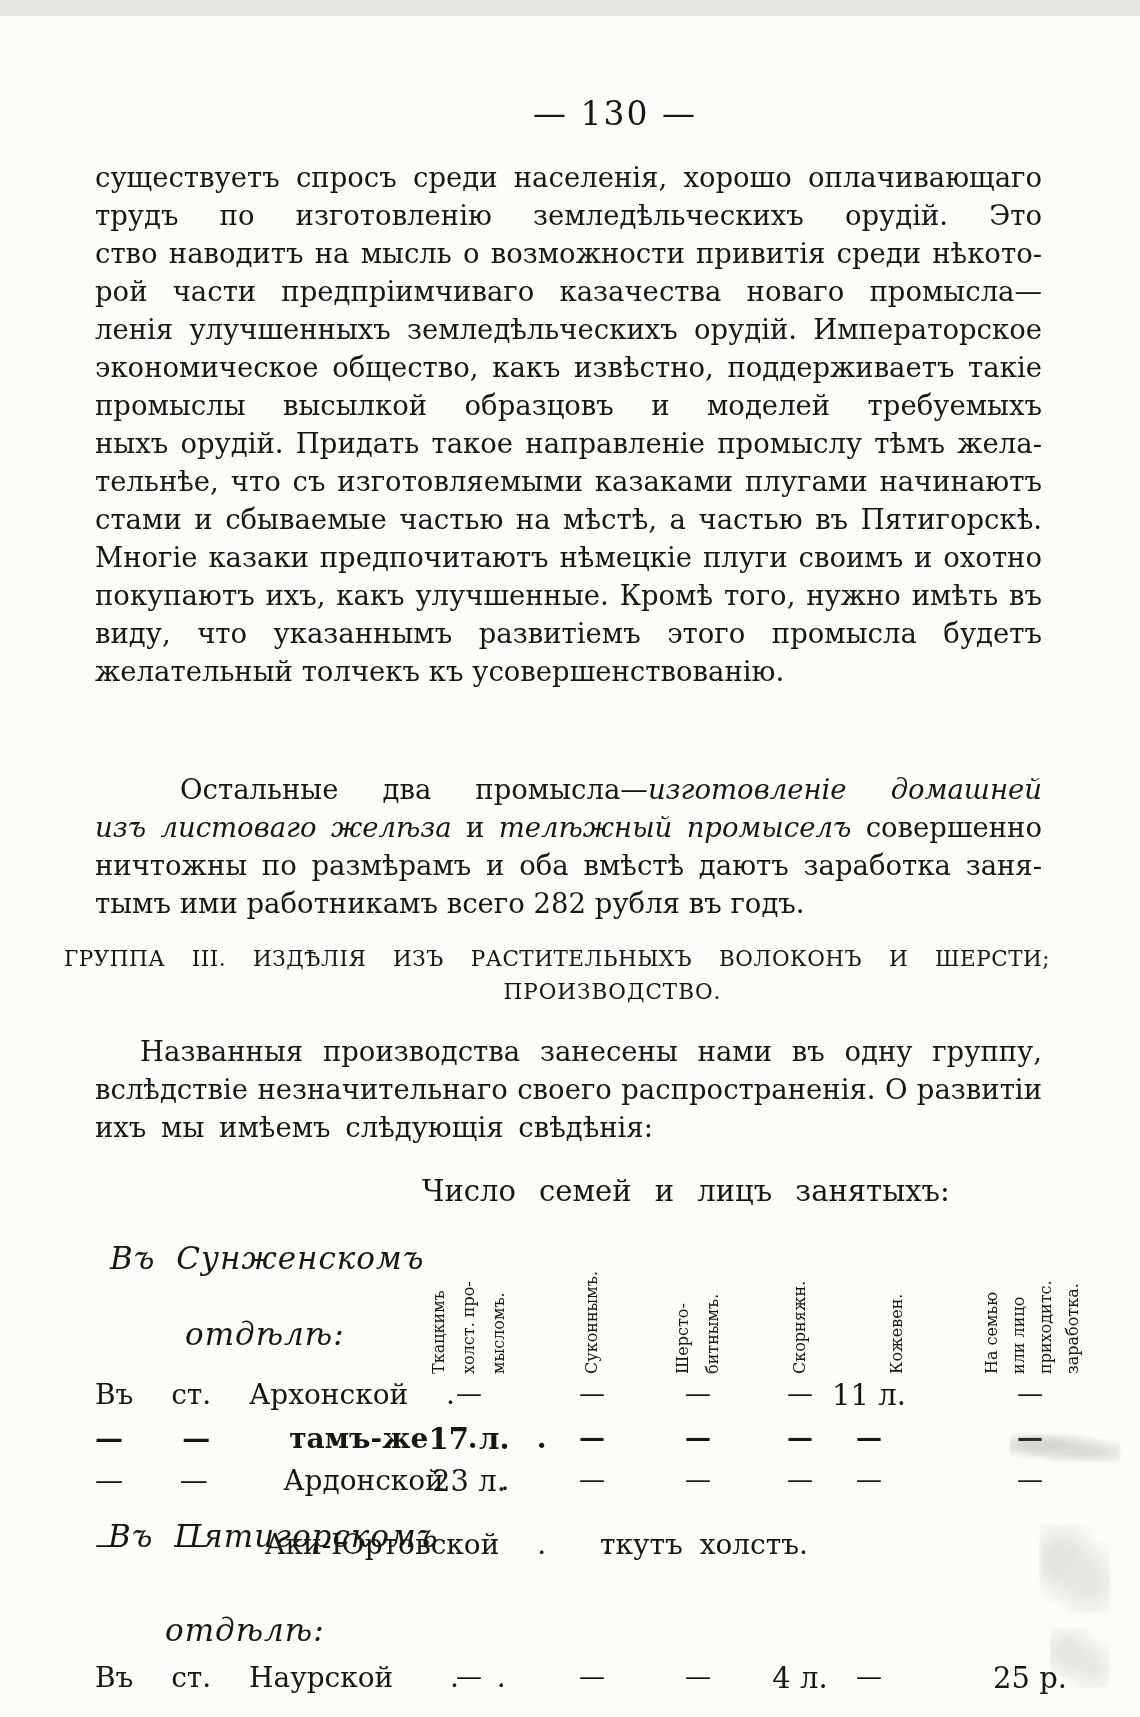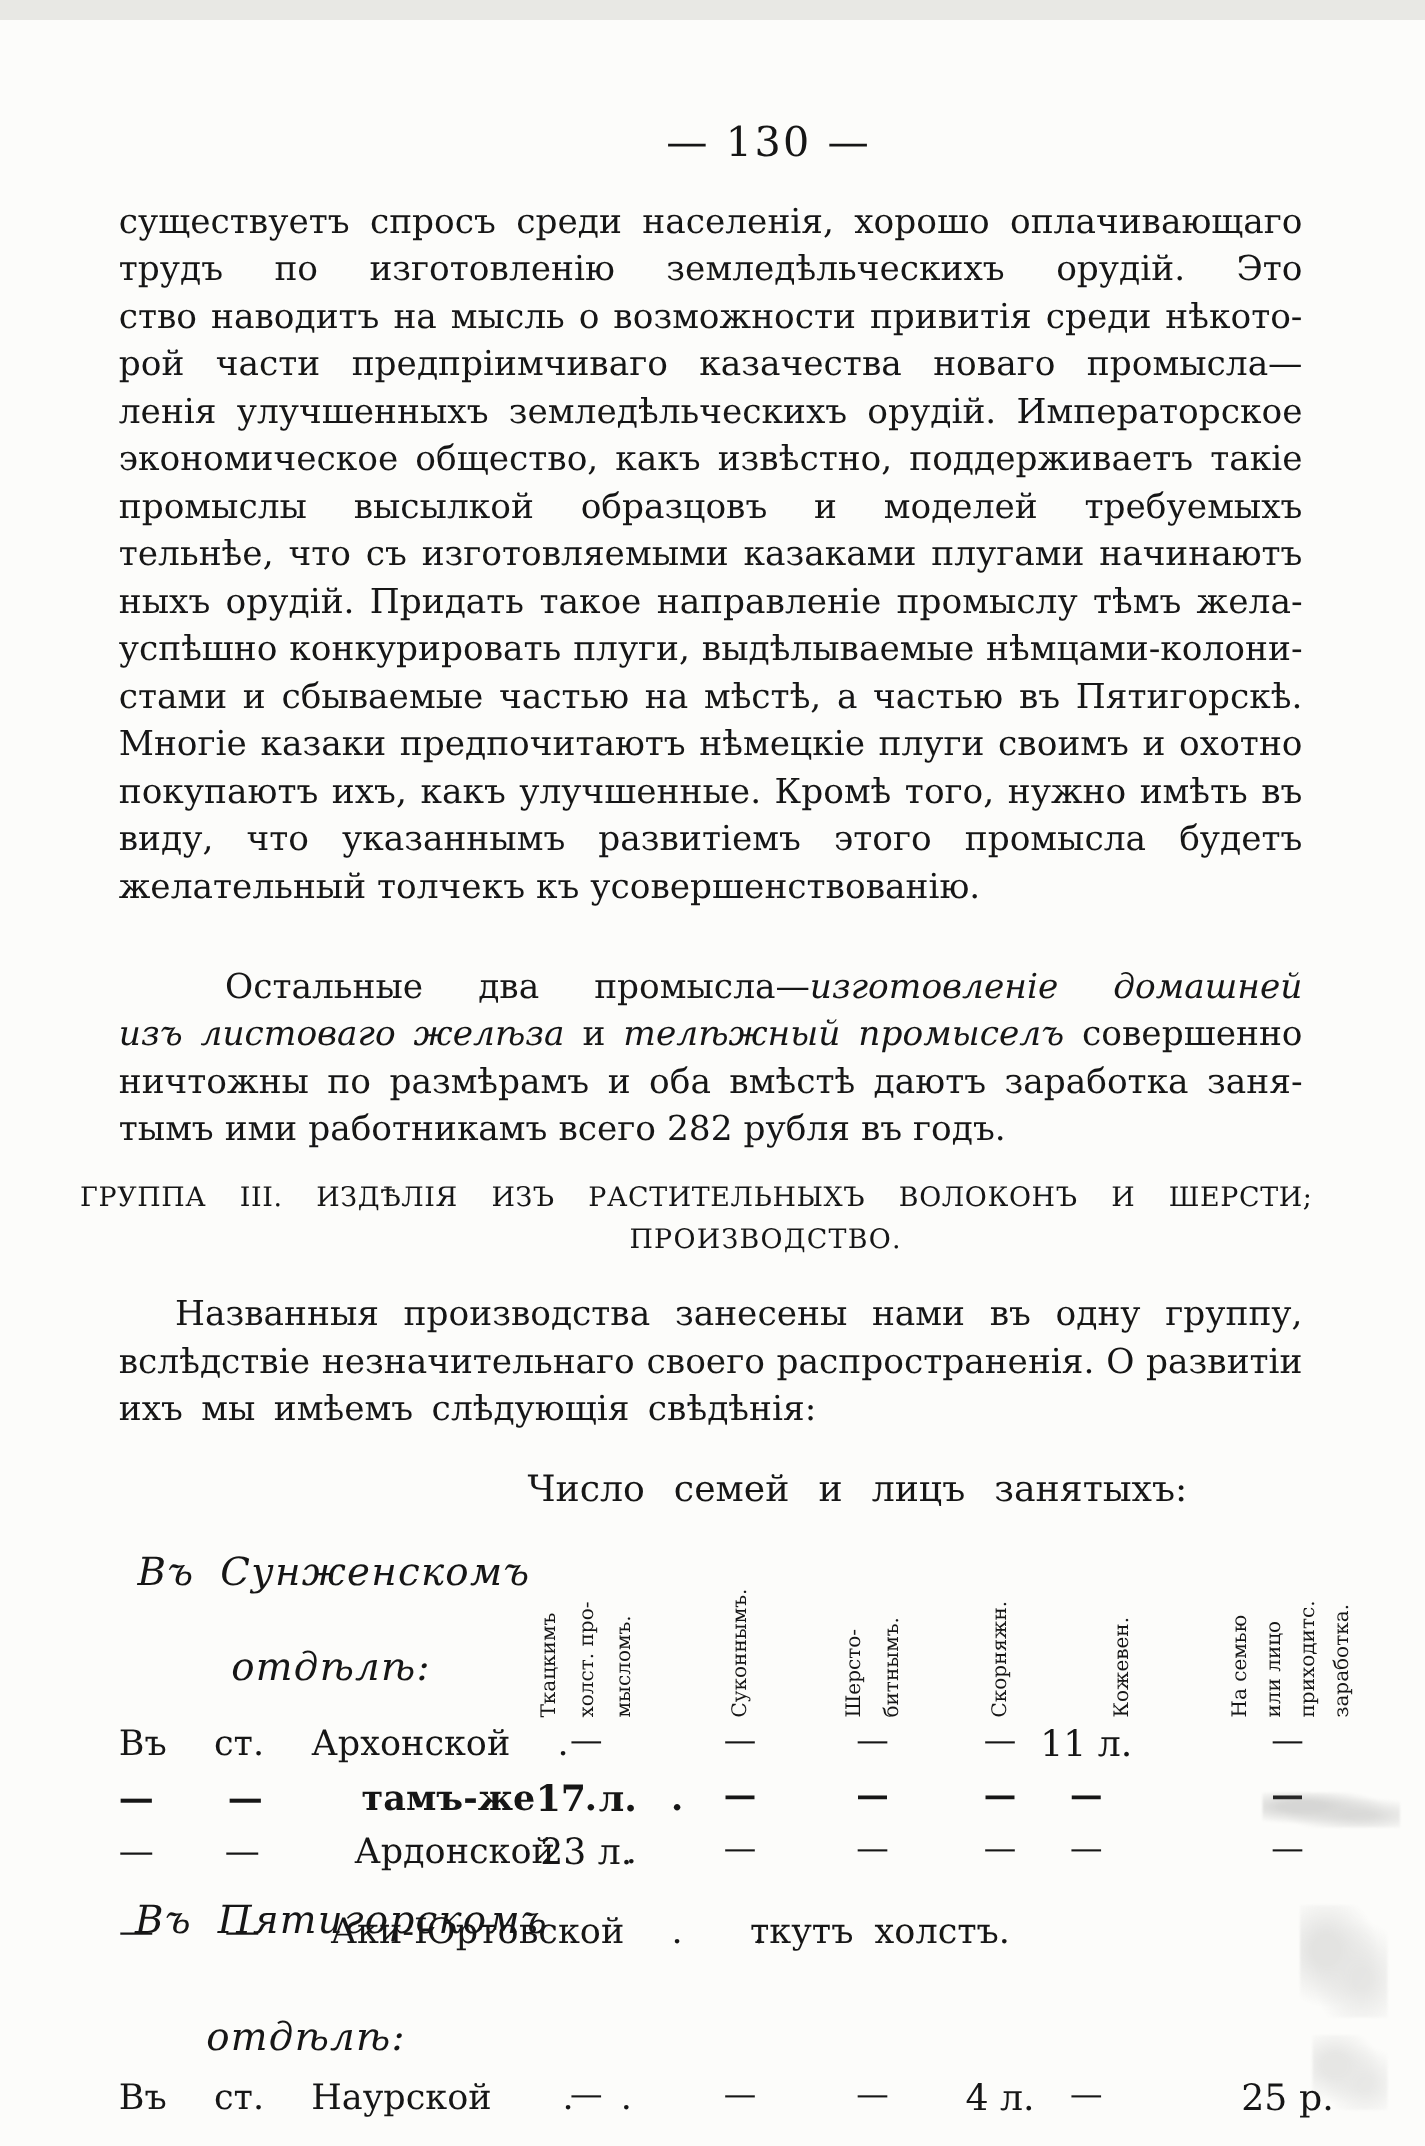--- a/index.html
+++ b/index.html
@@ -64,23 +64,22 @@
   <div class="abs pageno">— 130 —</div>
 
   <div class="abs bodyblock" style="top:142px;">
     <div class="ln">существуетъ спросъ среди населенія, хорошо оплачивающаго</div>
     <div class="ln">трудъ по изготовленію земледѣльческихъ орудій. Это обстоятель-</div>
     <div class="ln">ство наводитъ на мысль о возможности привитія среди нѣкото-</div>
     <div class="ln">рой части предпріимчиваго казачества новаго промысла—изготов-</div>
     <div class="ln">ленія улучшенныхъ земледѣльческихъ орудій. Императорское вол.</div>
     <div class="ln">экономическое общество, какъ извѣстно, поддерживаетъ такіе</div>
     <div class="ln">промыслы высылкой образцовъ и моделей требуемыхъ улучшен-</div>
+    <div class="ln">ныхъ орудій. Придать такое направленіе промыслу тѣмъ жела-</div>
     <div class="ln">тельнѣе, что съ изготовляемыми казаками плугами начинаютъ</div>
-    <div class="ln">ныхъ орудій. Придать такое направленіе промыслу тѣмъ жела-</div>
-    <div class="ln">успѣшно конкурировать плуги, выдѣлываемые нѣмцами-колони-</div>
     <div class="ln">стами и сбываемые частью на мѣстѣ, а частью въ Пятигорскѣ.</div>
     <div class="ln">Многіе казаки предпочитаютъ нѣмецкіе плуги своимъ и охотно</div>
     <div class="ln">покупаютъ ихъ, какъ улучшенные. Кромѣ того, нужно имѣть въ</div>
     <div class="ln">виду, что указаннымъ развитіемъ этого промысла будетъ поддер-</div>
     <div class="plain">желательный толчекъ къ усовершенствованію.</div>
   </div>
 
   <div class="abs bodyblock" style="top:754px;">
     <div class="ln ind1"><span>Остальные два промысла—</span><span class="it">изготовленіе домашней утвари</span></div>
     <div class="ln"><span class="it">изъ листоваго желѣза</span> <span>и</span> <span class="it">телѣжный промыселъ</span> <span>совершенно</span></div>

